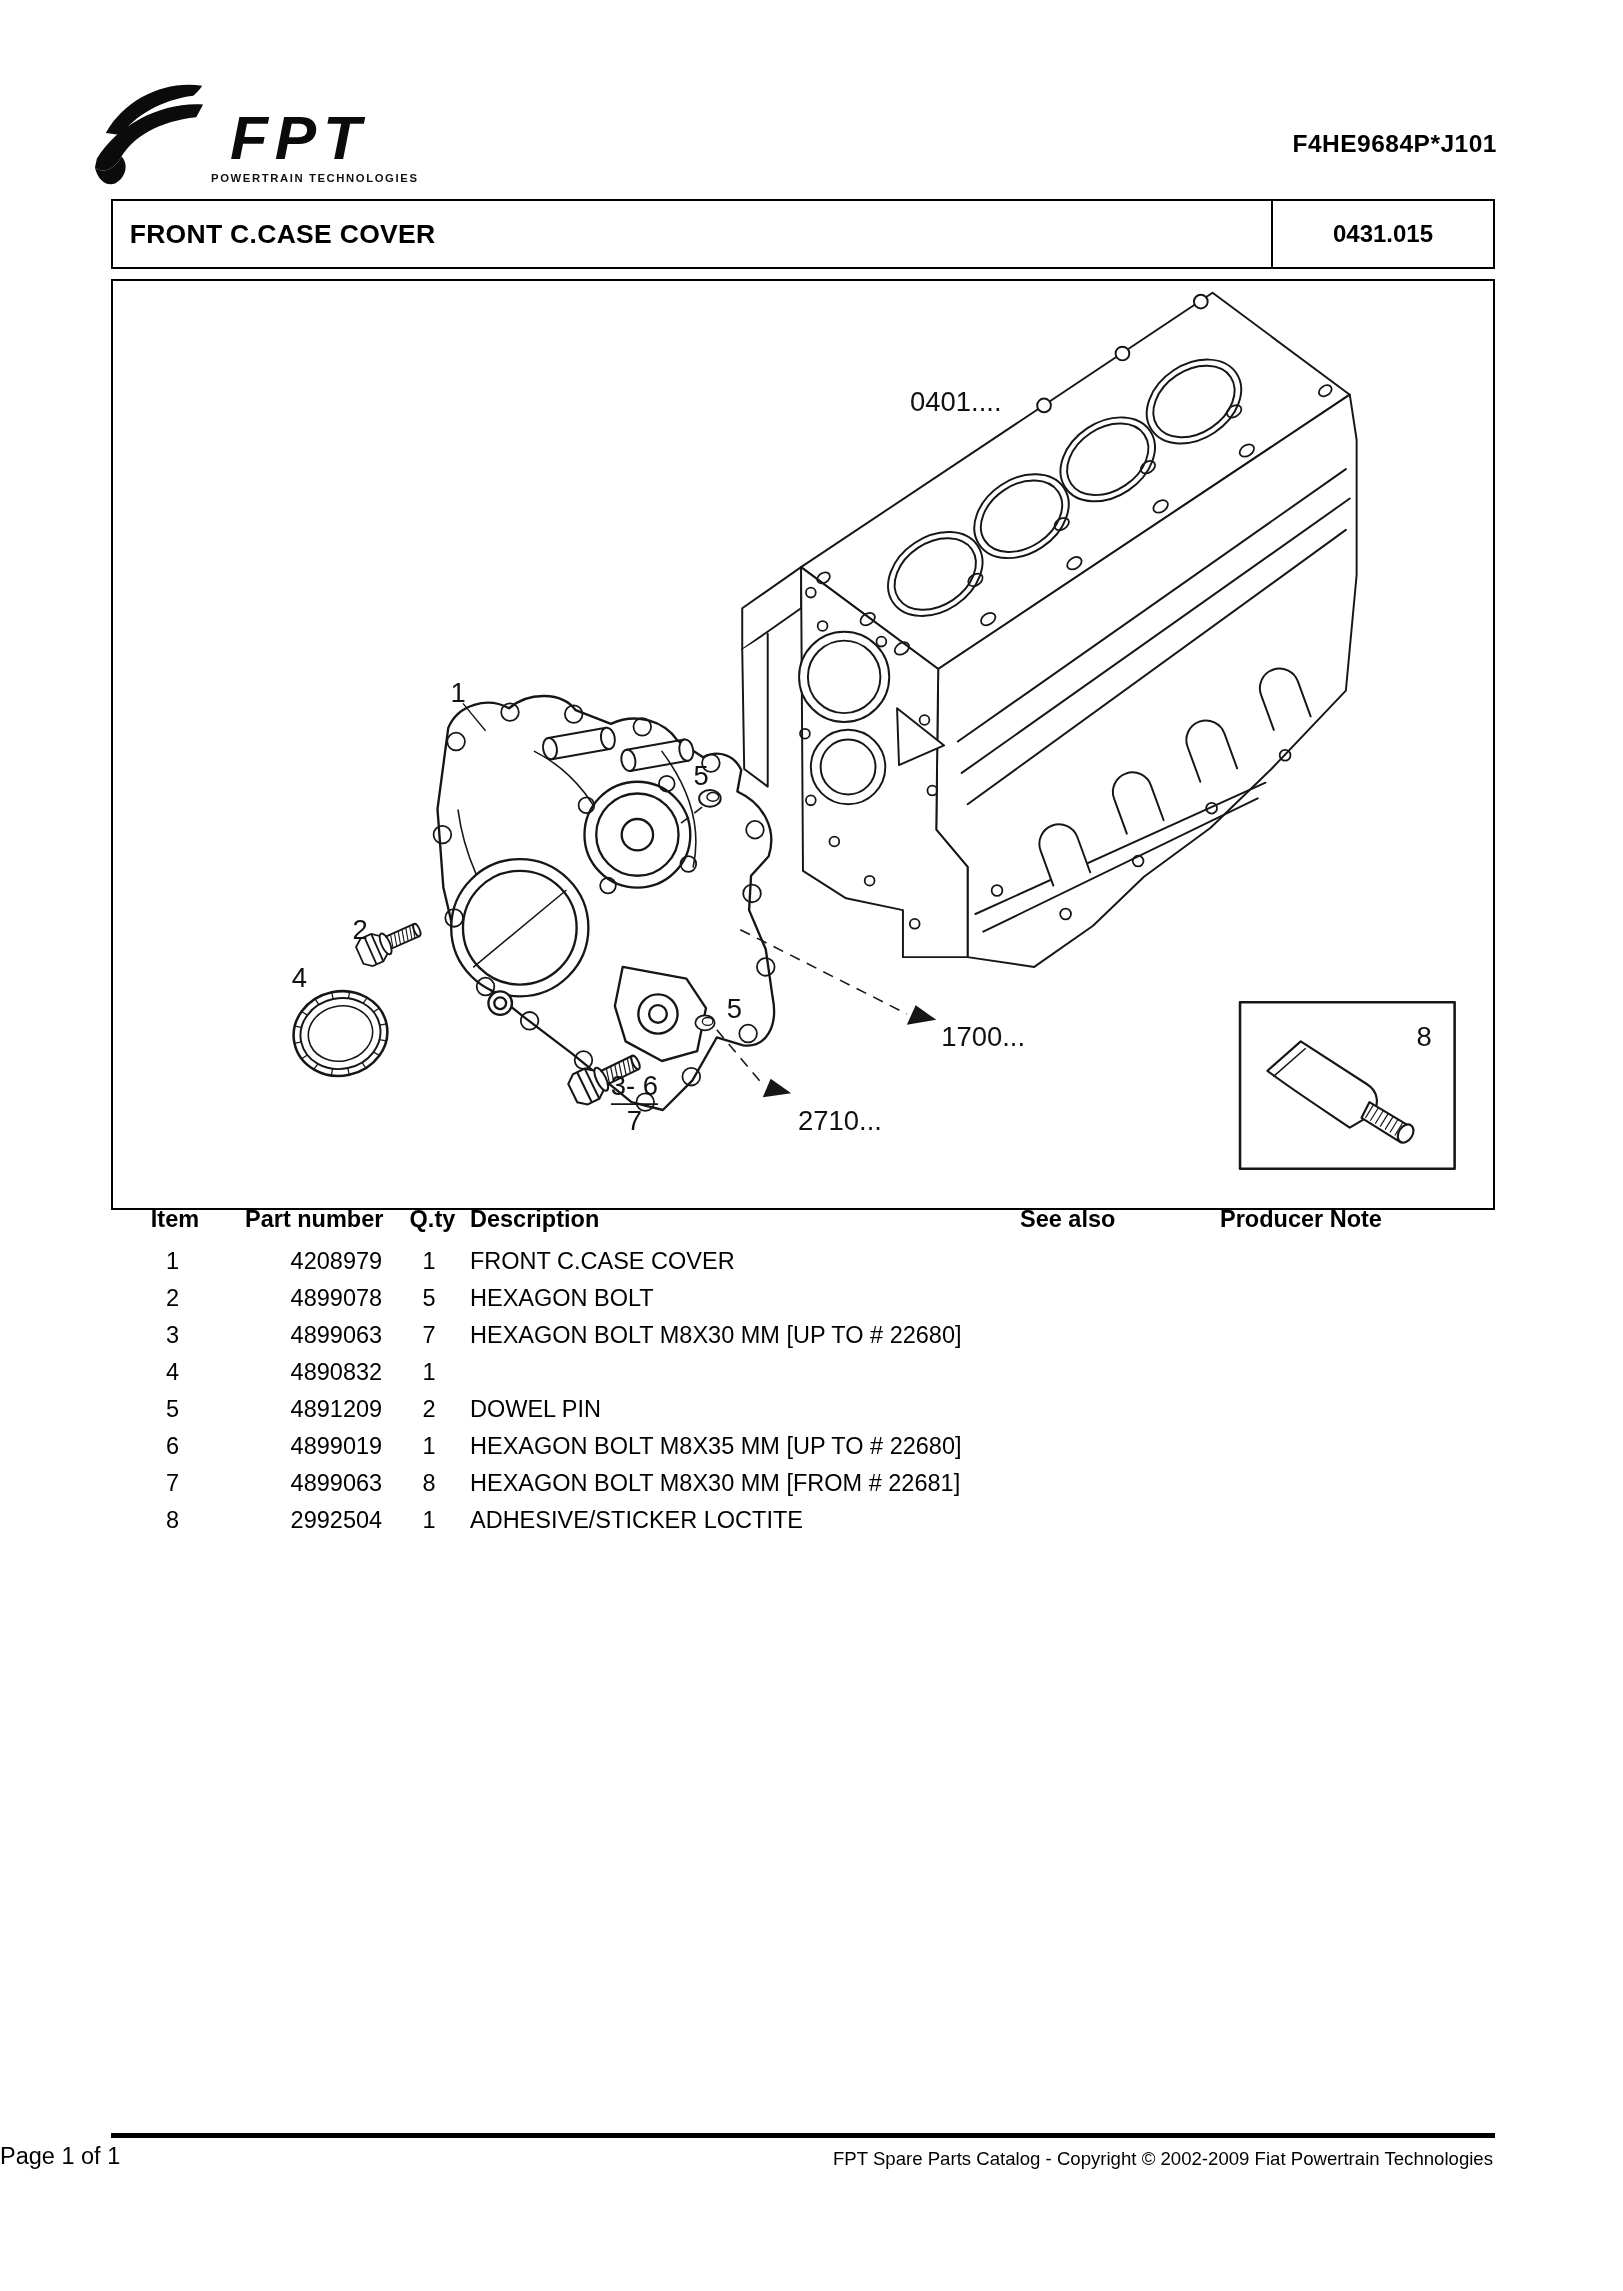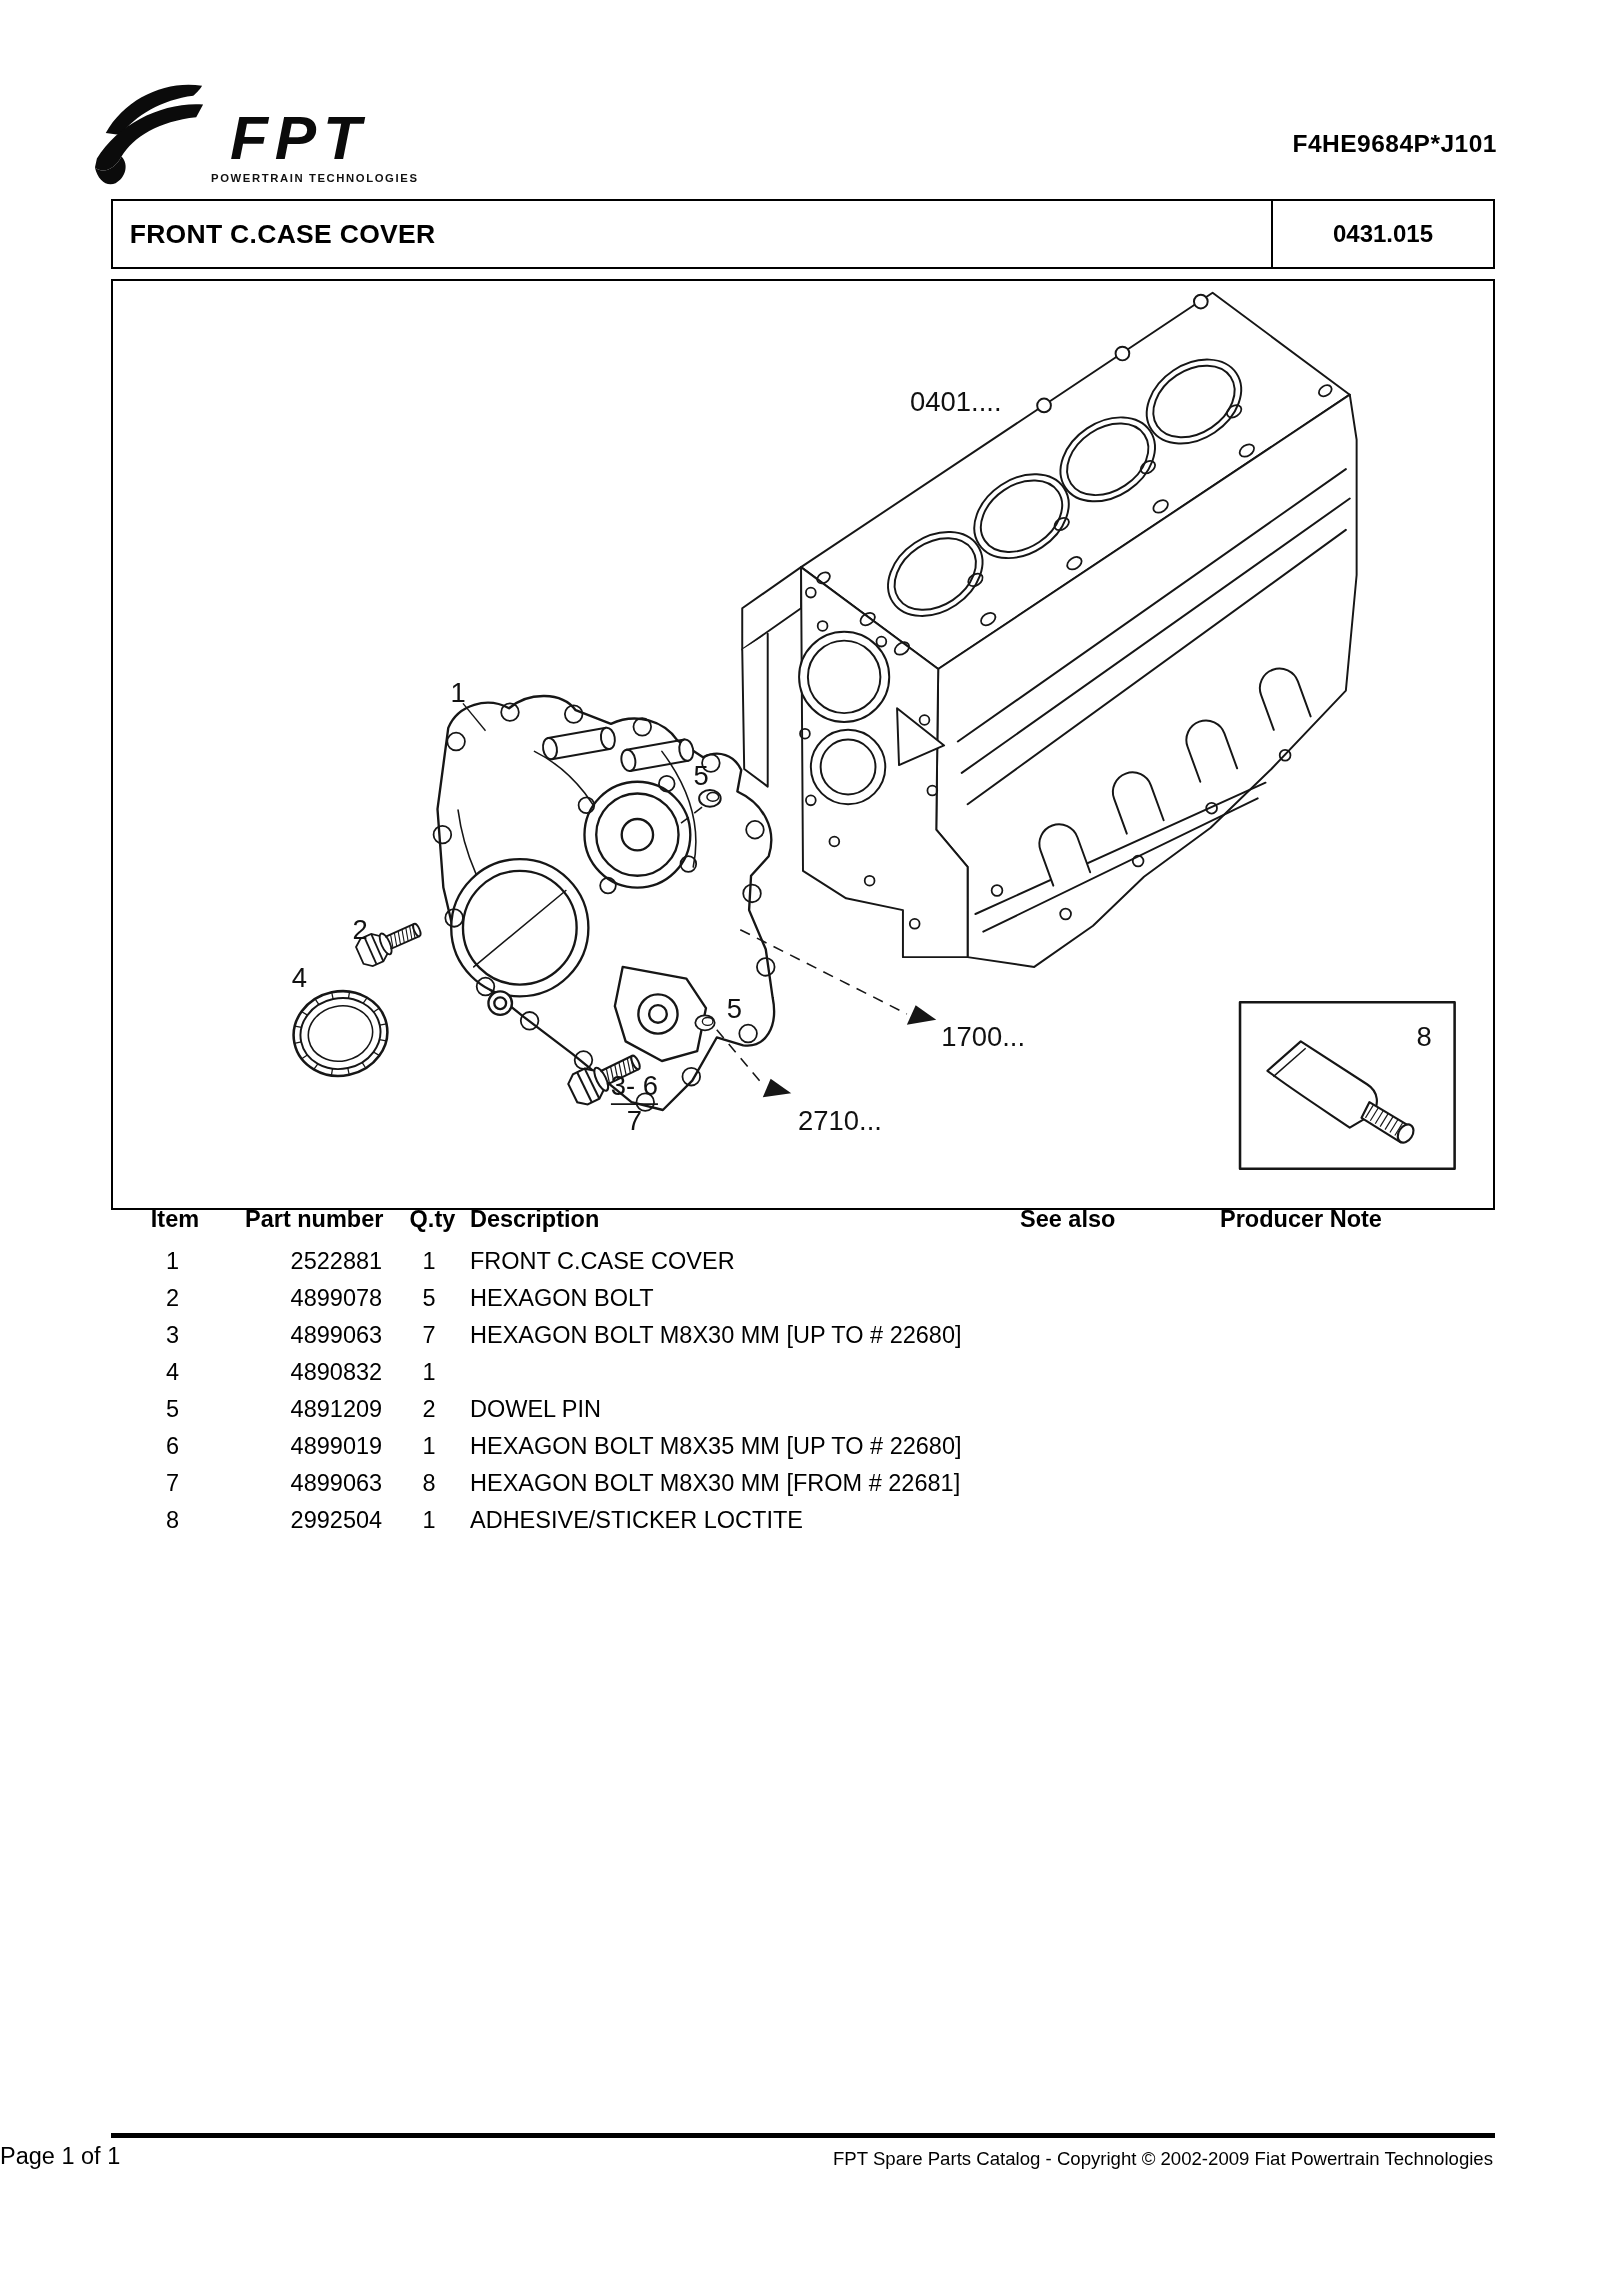--- a/index.html
+++ b/index.html
@@ -333,21 +333,21 @@
     <div class="th-item">Item</div>
     <div class="th-part">Part number</div>
     <div class="th-qty">Q.ty</div>
     <div>Description</div>
     <div>See also</div>
     <div>Producer Note</div>
   </div>
 
   <div class="trow">
     <div class="c-item">1</div>
-    <div class="c-part">2522881</div>
+    <div class="c-part">4208979</div>
     <div class="c-qty">1</div>
     <div class="c-desc">FRONT C.CASE COVER</div>
     <div class="c-see"></div>
     <div class="c-note"></div>
   </div>
   <div class="trow">
     <div class="c-item">2</div>
     <div class="c-part">4899078</div>
     <div class="c-qty">5</div>
     <div class="c-desc">HEXAGON BOLT</div>

